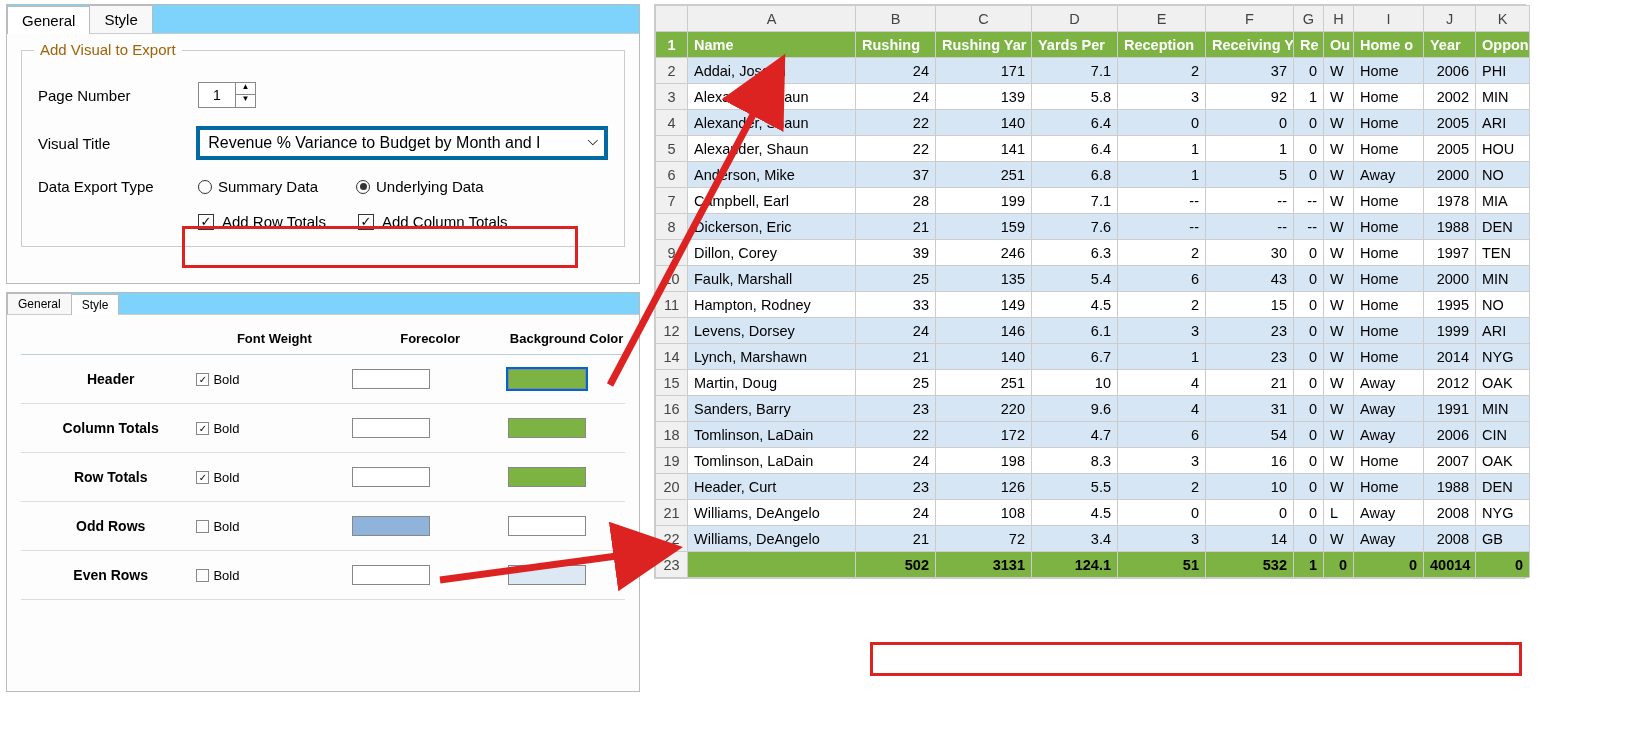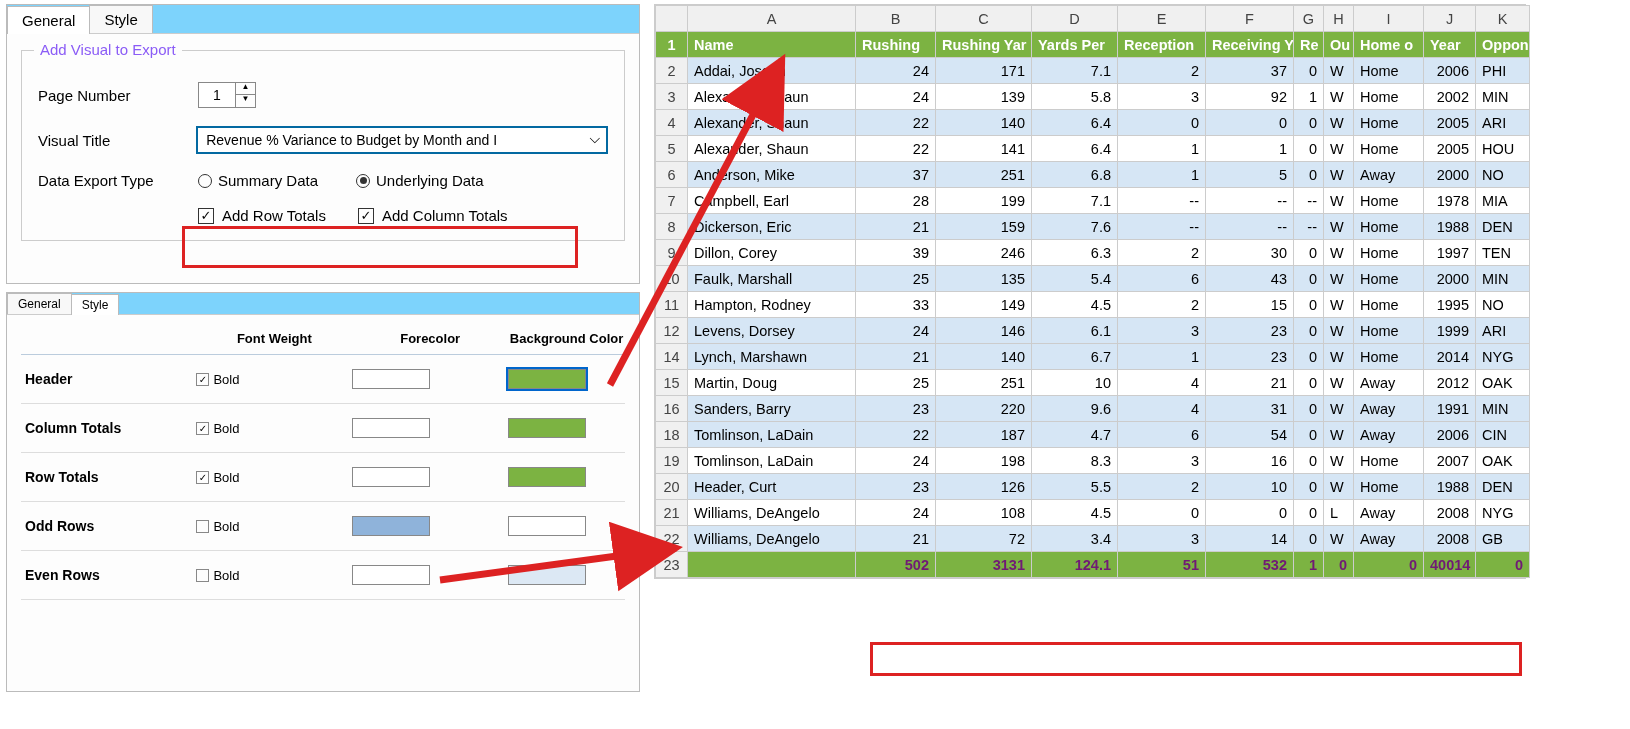--- a/index.html
+++ b/index.html
@@ -8,31 +8,31 @@
 
 .panel { position: absolute; border: 1px solid #bbb; background: #fdfdfd; }
 .panel1 { left: 6px; top: 4px; width: 634px; height: 280px; }
 .panel2 { left: 6px; top: 292px; width: 634px; height: 400px; }
 
 .tabs { display: flex; border-bottom: 1px solid #ccc; background: #7dd3fc; }
 .tab { padding: 5px 14px; border: 1px solid #bbb; border-bottom: none; background: #f8f8f8; margin-right: -1px; cursor: pointer; font-size: 15px; }
 .tab.active { background: #fff; position: relative; top: 1px; }
 
 .fieldset { margin: 16px 14px 0 14px; border: 1px solid #ccc; padding: 14px 16px 16px 16px; }
-.fieldset-legend { font-size: 15px; color: #8b5cf6; background: #fdfdfd; padding: 0 6px; position: relative; top: -24px; left: -4px; display: inline-block; margin-bottom: -14px; }
+.fieldset-legend { font-size: 15px; color: #a16207; background: #fdfdfd; padding: 0 6px; position: relative; top: -24px; left: -4px; display: inline-block; margin-bottom: -14px; }
 
 .formrow { display: flex; align-items: center; margin-bottom: 18px; }
 .formrow .lbl { width: 160px; font-size: 15px; }
 .numinput-wrap { display: flex; align-items: center; border: 1px solid #888; width: 58px; height: 26px; }
 .numinput { border: none; width: 36px; height: 24px; text-align: center; font-size: 14px; outline: none; }
 .spinbtns { display: flex; flex-direction: column; border-left: 1px solid #888; width: 20px; }
 .spinbtn { height: 12px; font-size: 8px; line-height: 8px; text-align: center; cursor: pointer; }
 .spinbtn:first-child { border-bottom: 1px solid #888; }
 
-.select { border: 2px solid #0369a1; padding: 4px 24px 4px 8px; font-size: 14px; width: 416px; background: #fff; position: relative; cursor: pointer; }
+.select { border: 4px solid #0369a1; padding: 4px 24px 4px 8px; font-size: 16px; width: 416px; background: #fff; position: relative; cursor: pointer; }
 .select::after { content: "⌵"; position: absolute; right: 6px; top: 2px; font-size: 14px; }
 
 .radio-group { display: flex; gap: 38px; align-items: center; }
 .radio { display: flex; align-items: center; gap: 6px; font-size: 15px; cursor: pointer; }
 .radio-dot { width: 14px; height: 14px; border: 1.5px solid #333; border-radius: 50%; display: flex; align-items: center; justify-content: center; }
 .radio-dot.sel::after { content: ""; width: 7px; height: 7px; background: #333; border-radius: 50%; display: block; }
 
 .checkrow { display: flex; gap: 32px; margin-left: 160px; }
 .chk { display: flex; align-items: center; gap: 8px; font-size: 15px; cursor: pointer; }
 .chkbox { width: 16px; height: 16px; border: 1.5px solid #333; display: flex; align-items: center; justify-content: center; font-size: 13px; }
@@ -41,36 +41,36 @@
 .redbox1 { position: absolute; left: 182px; top: 226px; width: 396px; height: 42px; pointer-events: none; }
 
 
 .styletable { margin: 10px 14px; }
 .styletable .hdr, .styletable .row { display: flex; align-items: center; border-bottom: 1px solid #ddd; padding: 14px 0; }
 .styletable .hdr { border-bottom: 1px solid #bcd; font-weight: bold; padding: 6px 0 8px 0; text-align: center; }
 .stc1 { width: 180px; font-size: 14px; padding-left: 4px; }
 .stc2 { width: 160px; }
 .stc3 { width: 160px; }
 .stc4 { width: 120px; }
-.styletable .row .stc1 { font-weight: bold; }
+.styletable .row .stc1 { font-weight: bold; text-align: center; }
 .smallchk { display: flex; align-items: center; gap: 4px; font-size: 13px; cursor: pointer; }
 .smallchkbx { width: 13px; height: 13px; border: 1px solid #888; display: flex; align-items: center; justify-content: center; font-size: 10px; }
 .swatch { width: 78px; height: 20px; border: 1px solid #888; cursor: pointer; }
 .swatch.sel { outline: 2px solid #06c; }
 
 
 .sheet { position: absolute; left: 654px; top: 4px; width: 872px; border: 1px solid #ccc; }
 .sheet table { border-collapse: collapse; width: 100%; table-layout: fixed; }
 .sheet th, .sheet td { border: 1px solid #ccc; padding: 3px 6px; font-size: 14.5px; height: 26px; white-space: nowrap; overflow: hidden; }
 .sheet .colhdr th { background: #f0f0f0; text-align: center; font-weight: normal; color: #444; }
 .sheet .rowhdr { background: #f0f0f0; text-align: center; color: #444; width: 32px; }
 .sheet .datahdr td { background: #7cb342; color: #fff; font-weight: bold; }
 .sheet tr.odd td.cell { background: #d6e6f5; }
 .sheet tr.even td.cell { background: #fff; }
-.sheet tr.totals td.cell { background: #7cb342; color: #701a75; font-weight: bold; text-align: right; }
+.sheet tr.totals td.cell { background: #7cb342; color: #000000; font-weight: bold; text-align: right; }
 .sheet td.cell.num { text-align: right; }
 .sheet td.cell.txt { text-align: left; }
 
 .redbox2 { position: absolute; left: 870px; top: 642px; width: 652px; height: 34px; pointer-events: none; }
 
 
 .arrow-svg { position: absolute; left: 0; top: 0; pointer-events: none; z-index: 50; }
 </style>
 </head>
 <body>
@@ -457,21 +457,21 @@
           <td class="cell num">0</td>
           <td class="cell txt">W</td>
           <td class="cell txt">Away</td>
           <td class="cell num">1991</td>
           <td class="cell txt">MIN</td>
         </tr>
         <tr class="odd">
           <td class="rowhdr">18</td>
           <td class="cell txt">Tomlinson, LaDain</td>
           <td class="cell num">22</td>
-          <td class="cell num">187</td>
+          <td class="cell num">172</td>
           <td class="cell num">4.7</td>
           <td class="cell num">6</td>
           <td class="cell num">54</td>
           <td class="cell num">0</td>
           <td class="cell txt">W</td>
           <td class="cell txt">Away</td>
           <td class="cell num">2006</td>
           <td class="cell txt">CIN</td>
         </tr>
         <tr class="even">

